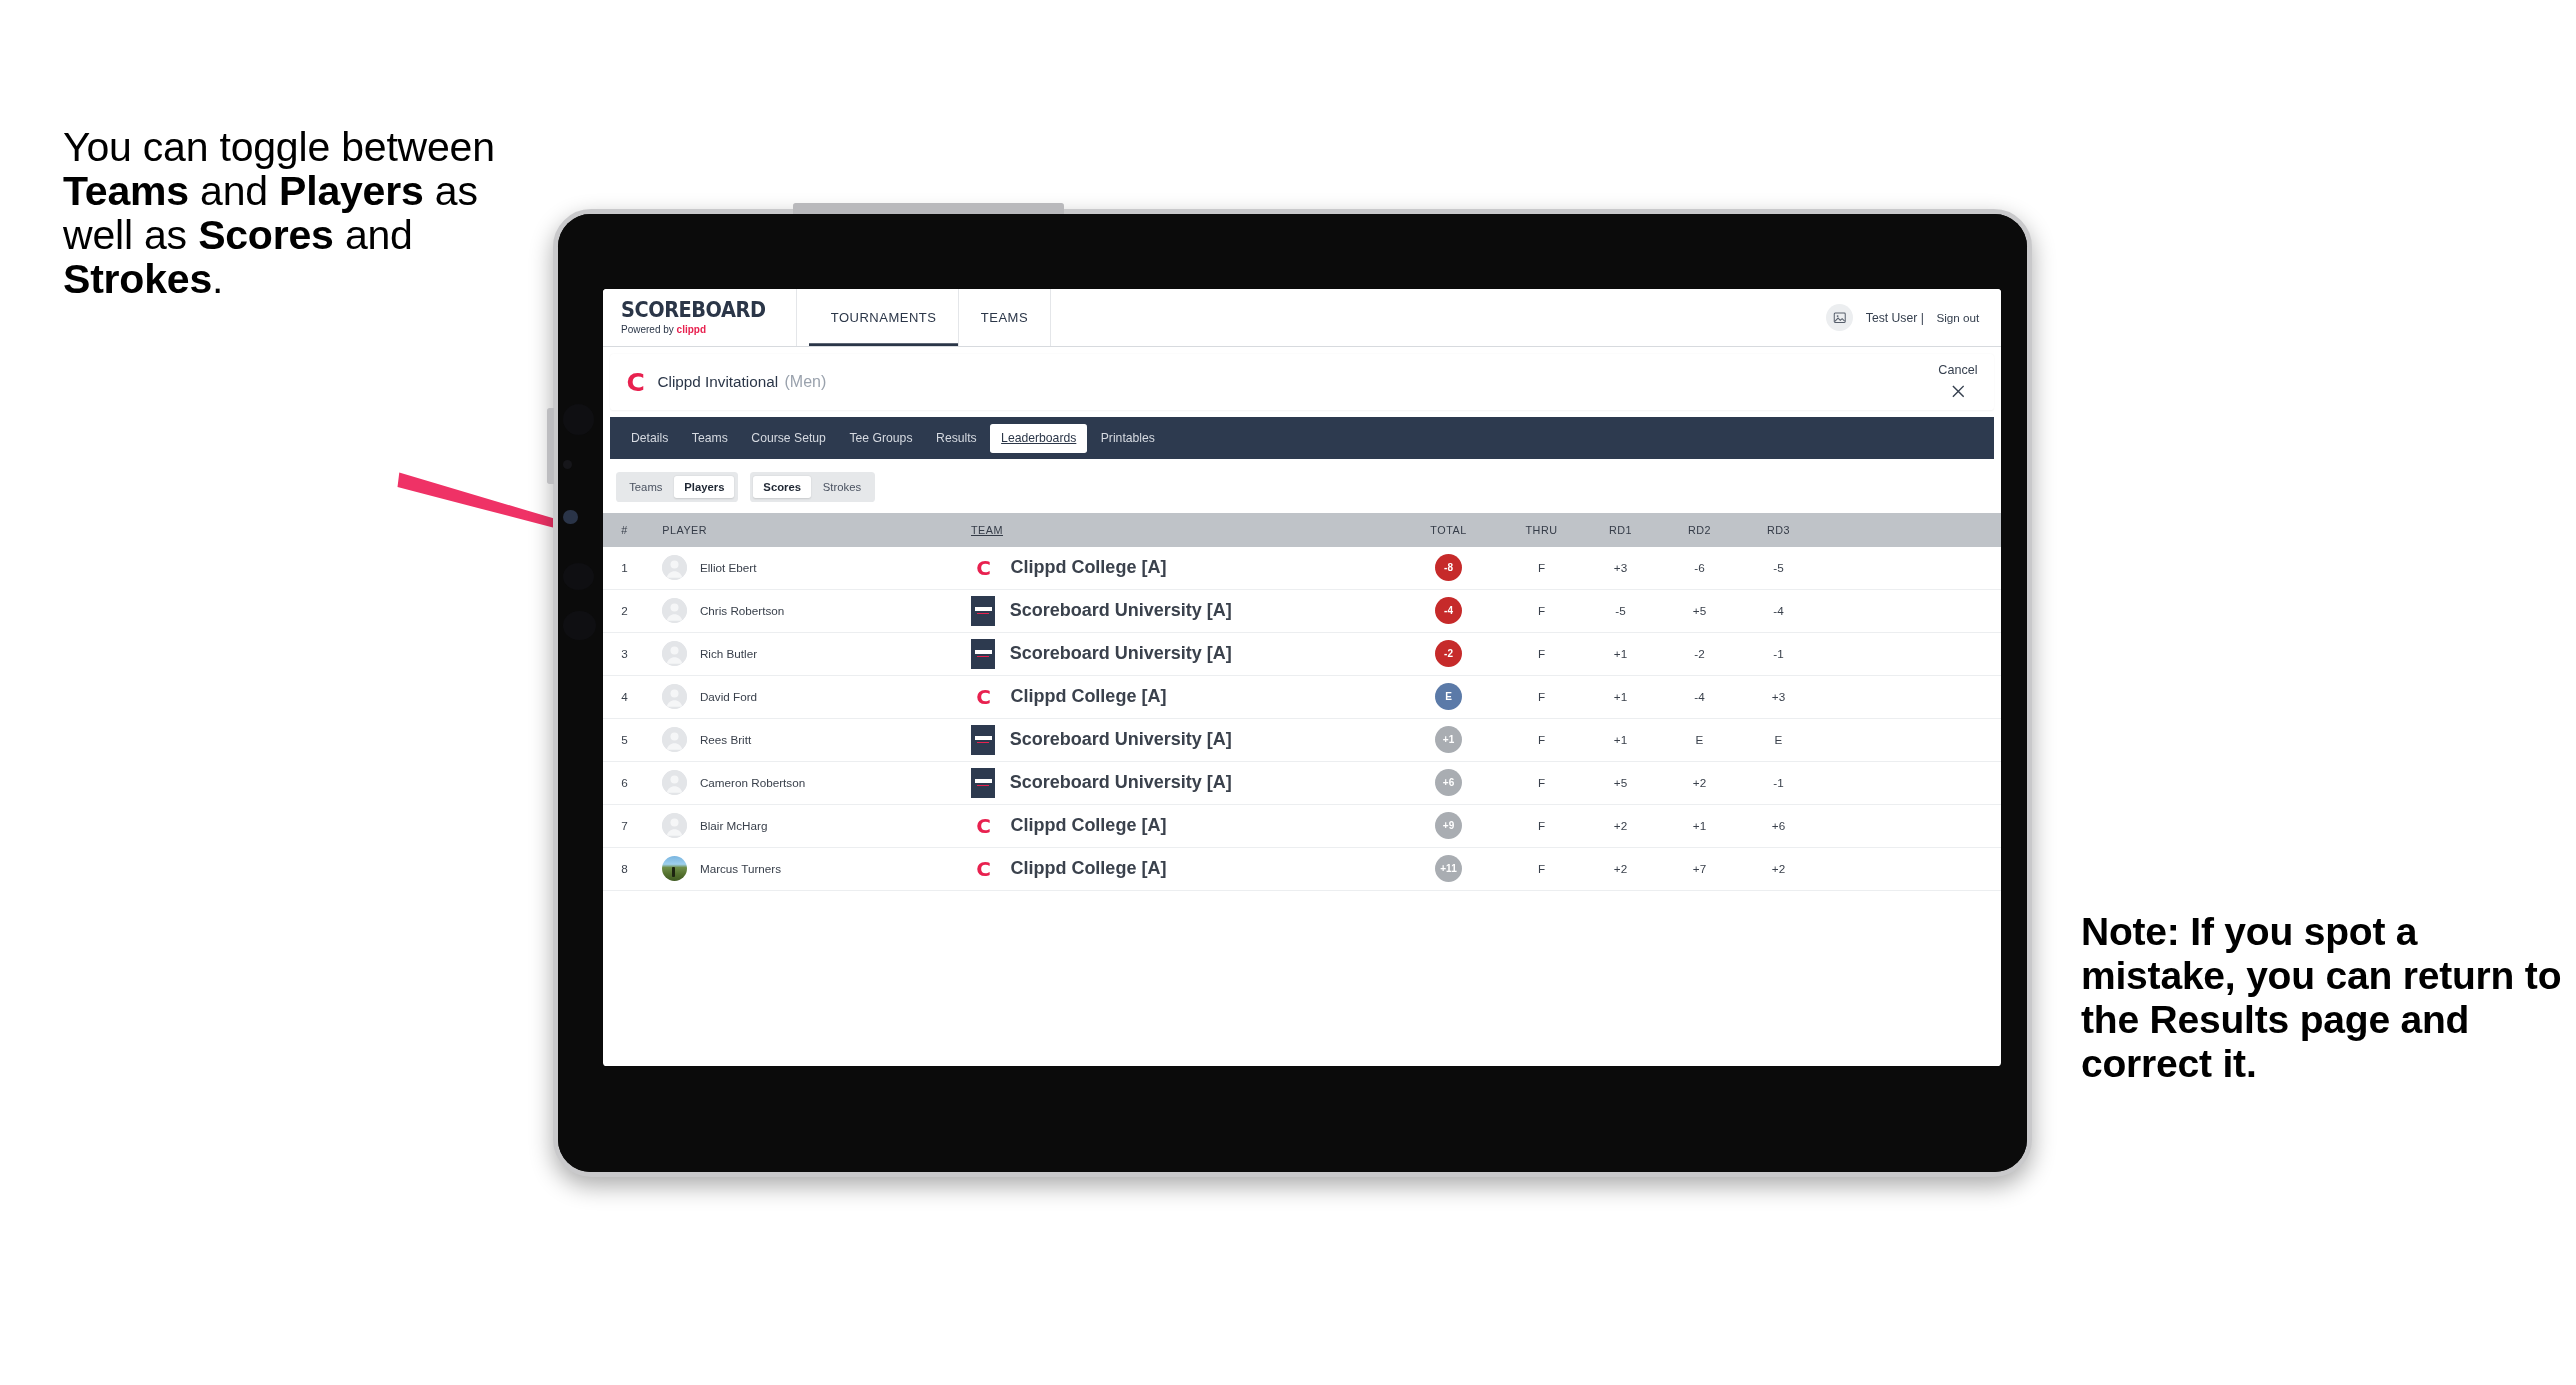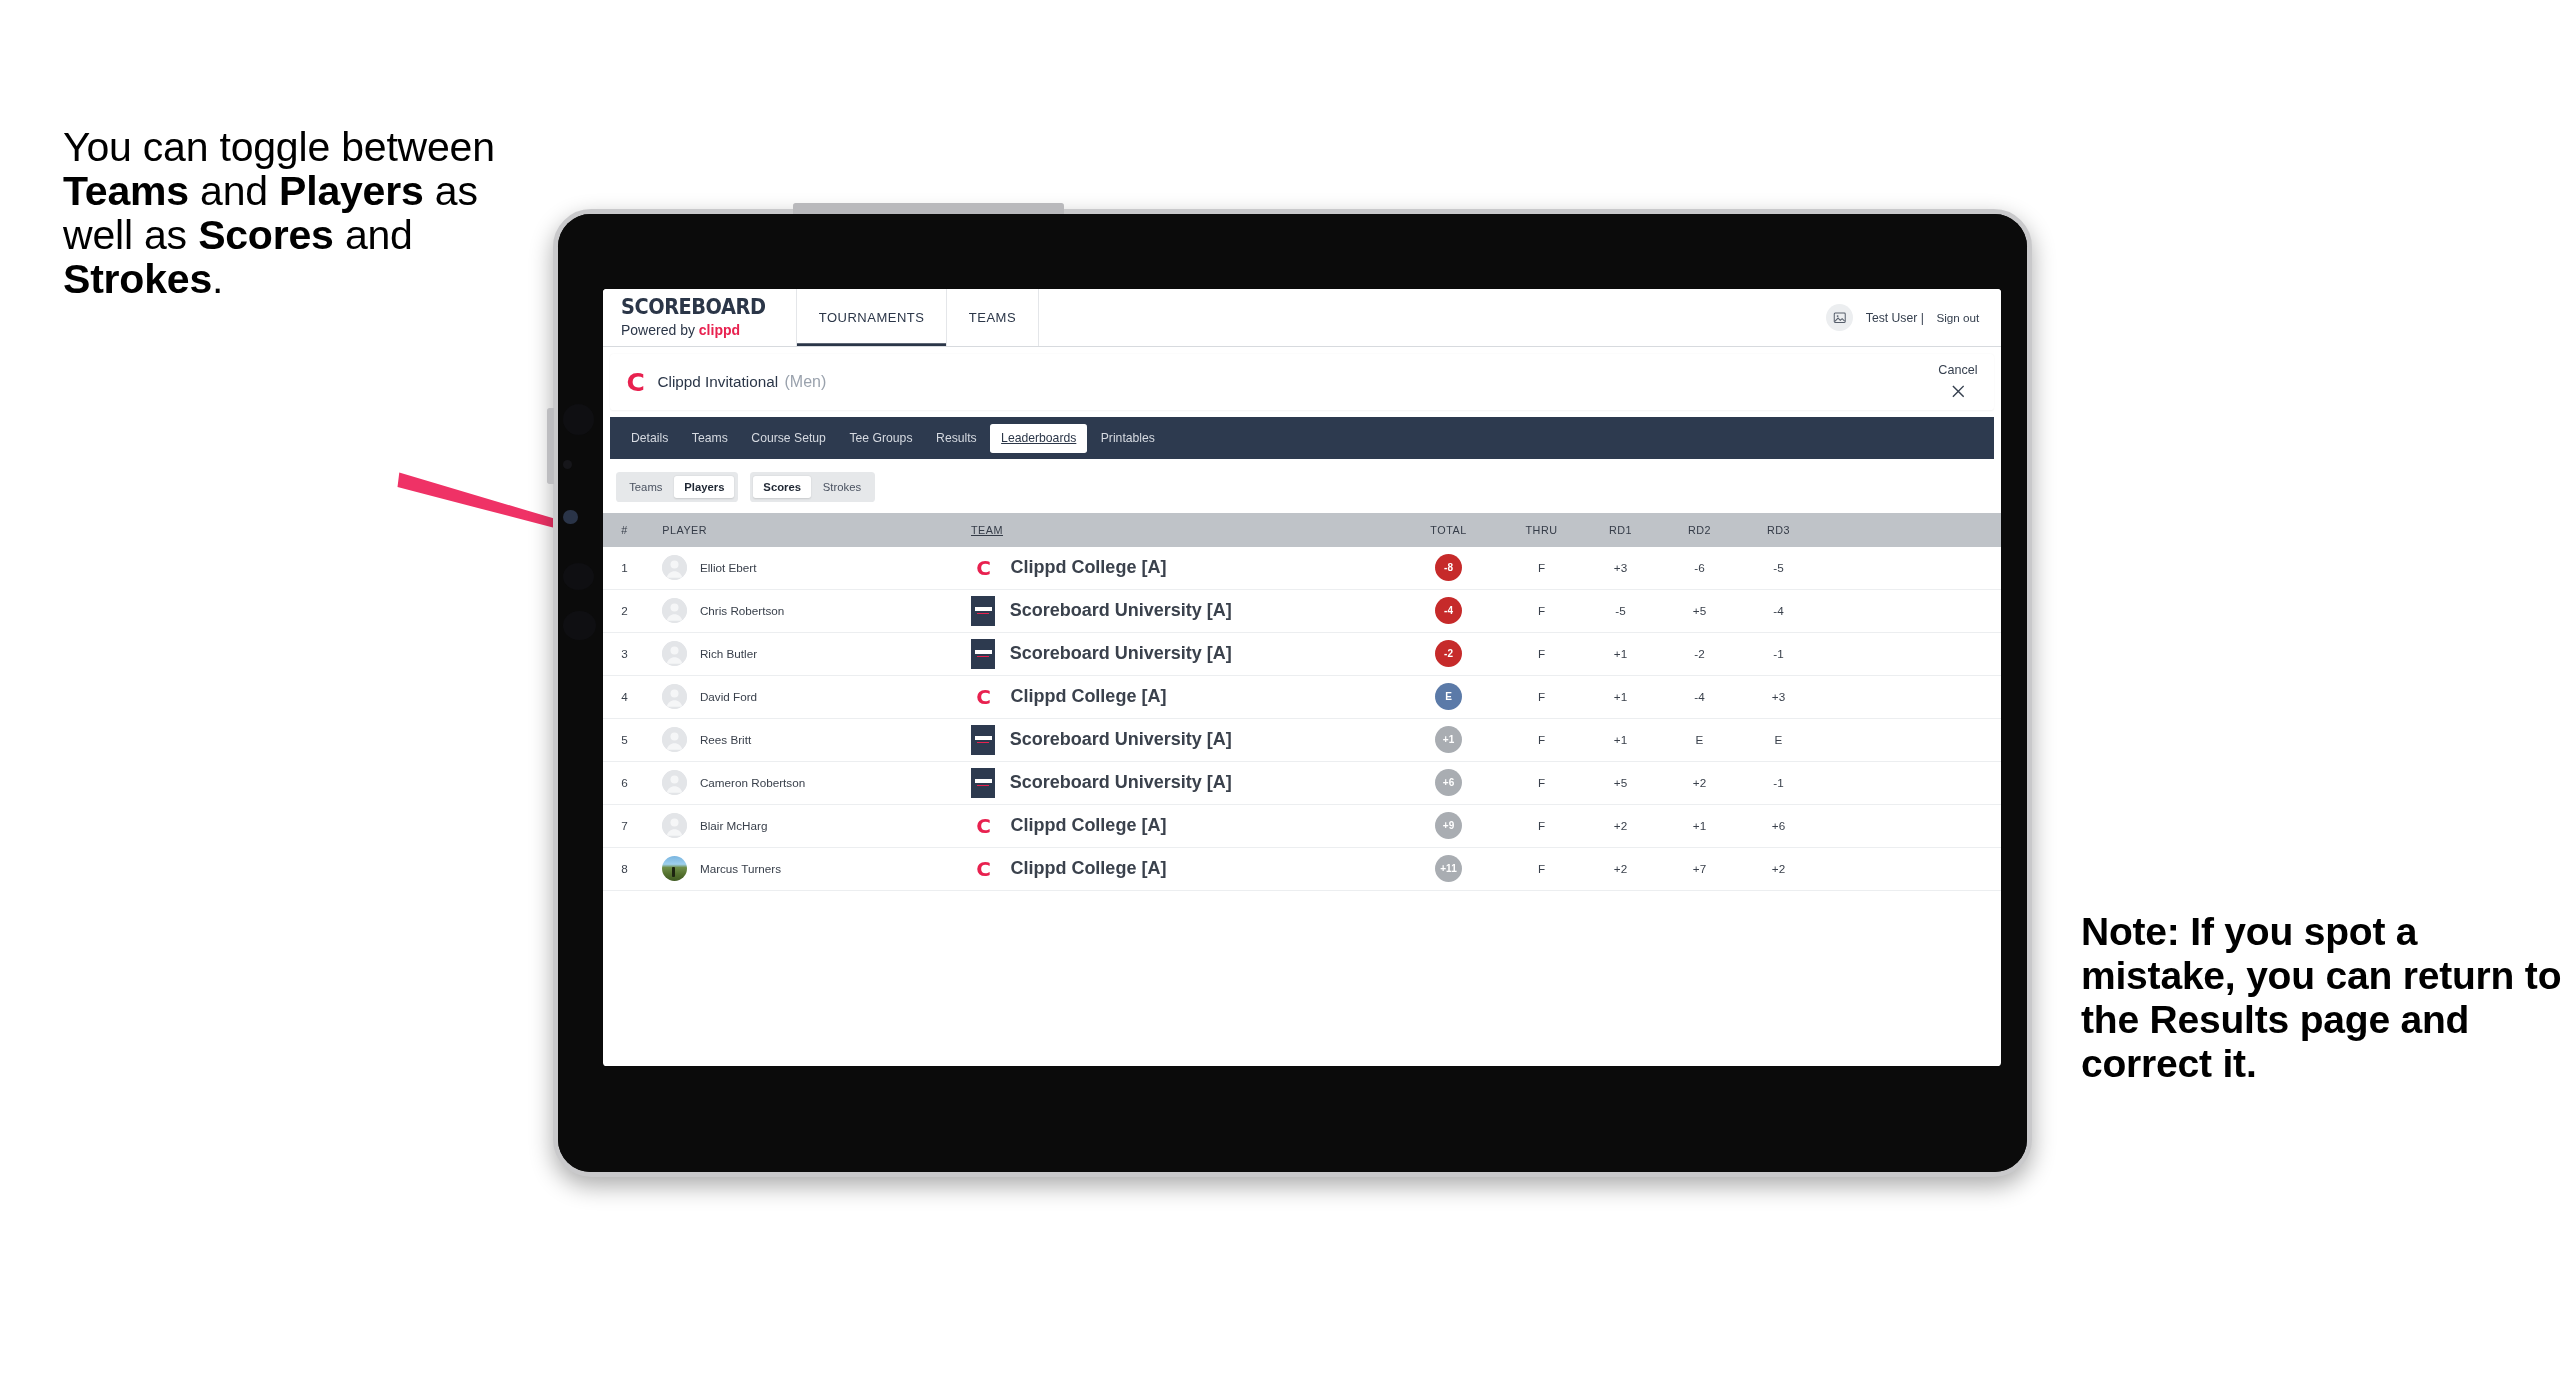--- a/index.html
+++ b/index.html
@@ -63,33 +63,33 @@
     width: 1398px; height: 777px;
     background: #ffffff;
     border-radius: 3.6px;
     overflow: hidden;
     box-shadow: 0 0 0 0.9px rgba(0,0,0,.05);
   }
 
   
   .topbar {
     display:flex; align-items:stretch; height:58px;
-    background:#fff; border-bottom:0.9px solid #d7dade; position:relative;
+    background:#fff; border-bottom:0.9px solid #d7dade; position:relative;gap:12px;
   }
   .brand {
     display:flex; flex-direction:column; justify-content:center;
     padding:0 18px 0 18px; min-width:161px;
     border-right:0.9px solid #e4e6e9;
   }
   .brand-title {
     font-family:"DejaVu Sans", sans-serif;
     font-weight:700; font-size:21px; letter-spacing:-0.5px;
     color:#2b3648; line-height:1; transform:scaleX(0.92); transform-origin:left;
   }
-  .brand-sub { font-size:14px; color:#2b3648; margin-top:3.6px; }
+  .brand-sub { font-size:10px; color:#2b3648; margin-top:3.6px; }
   .brand-sub .cl { color:#e8214f; font-weight:700; }
   .topnav { display:flex; }
   .topnav-item {
     display:flex; align-items:center; padding:0 21.7px;
     font-size:13px; letter-spacing:0.5px; color:#2b3648;
     border-right:0.9px solid #e4e6e9; cursor:pointer;
   }
   .topnav-item.active { box-shadow: inset 0 -2.7px 0 #2b3648; }
   .topbar-right {
     margin-left:auto; display:flex; align-items:center; gap:12.6px; padding-right:21.7px;

